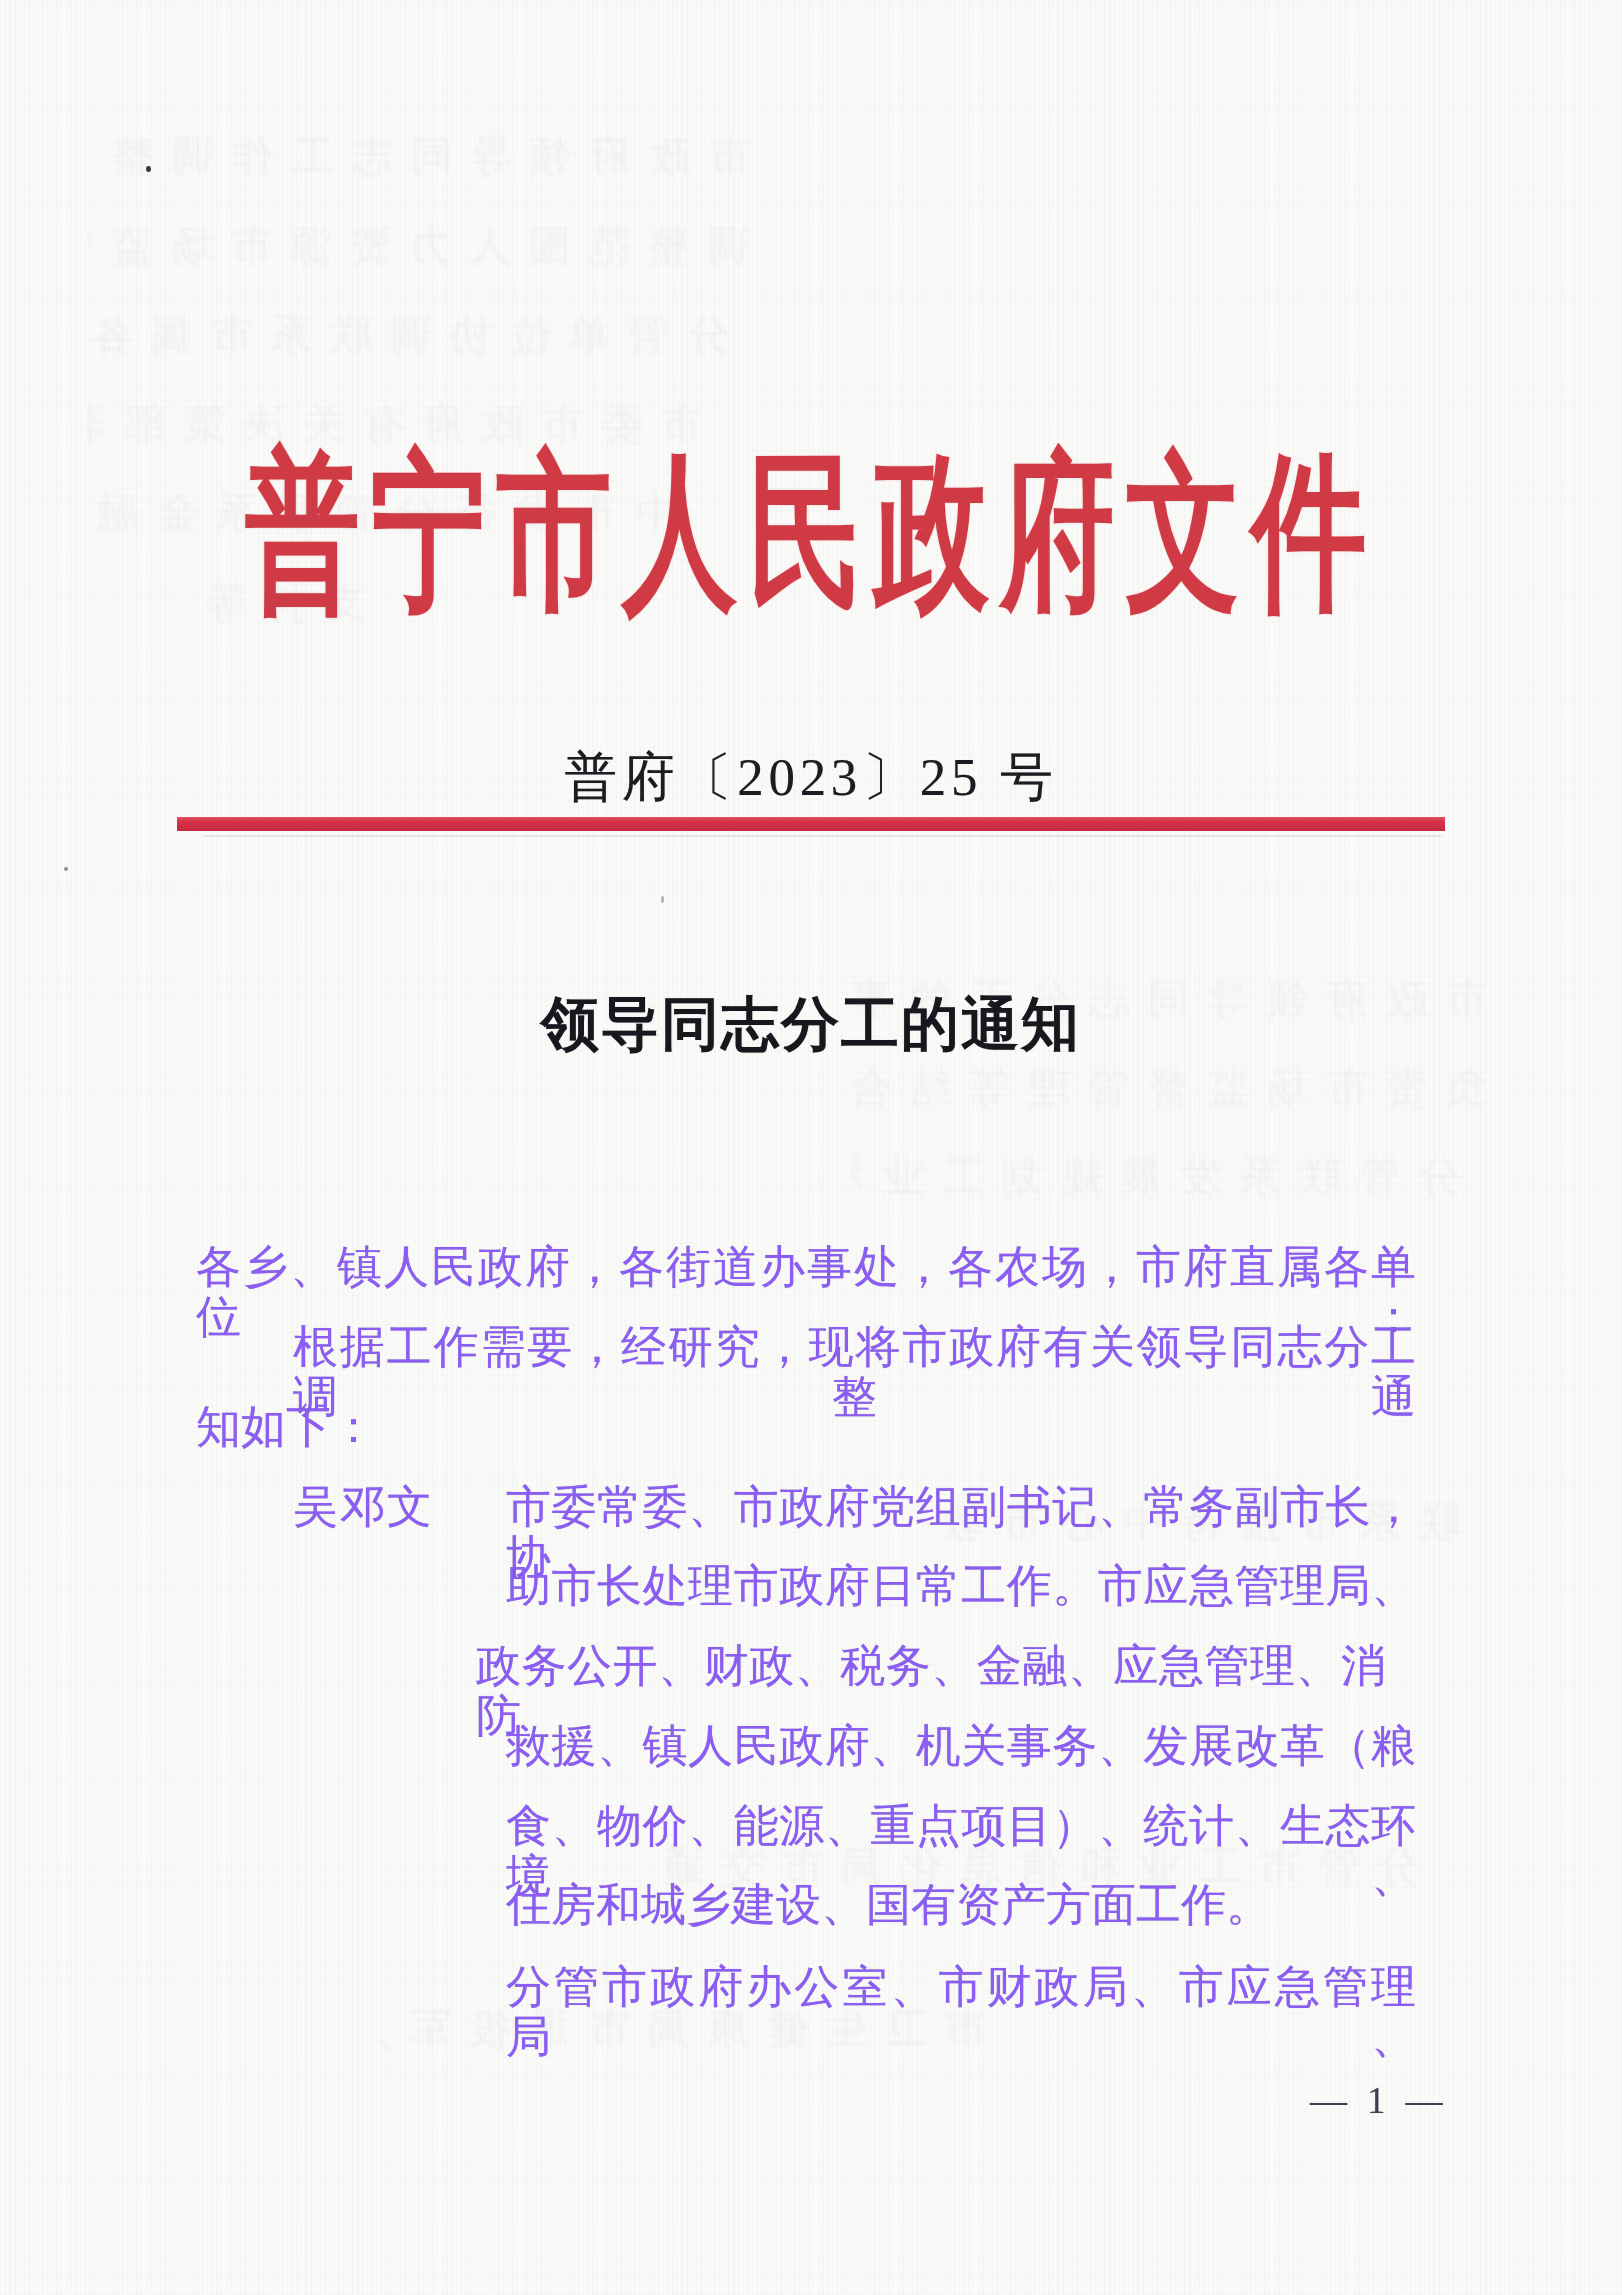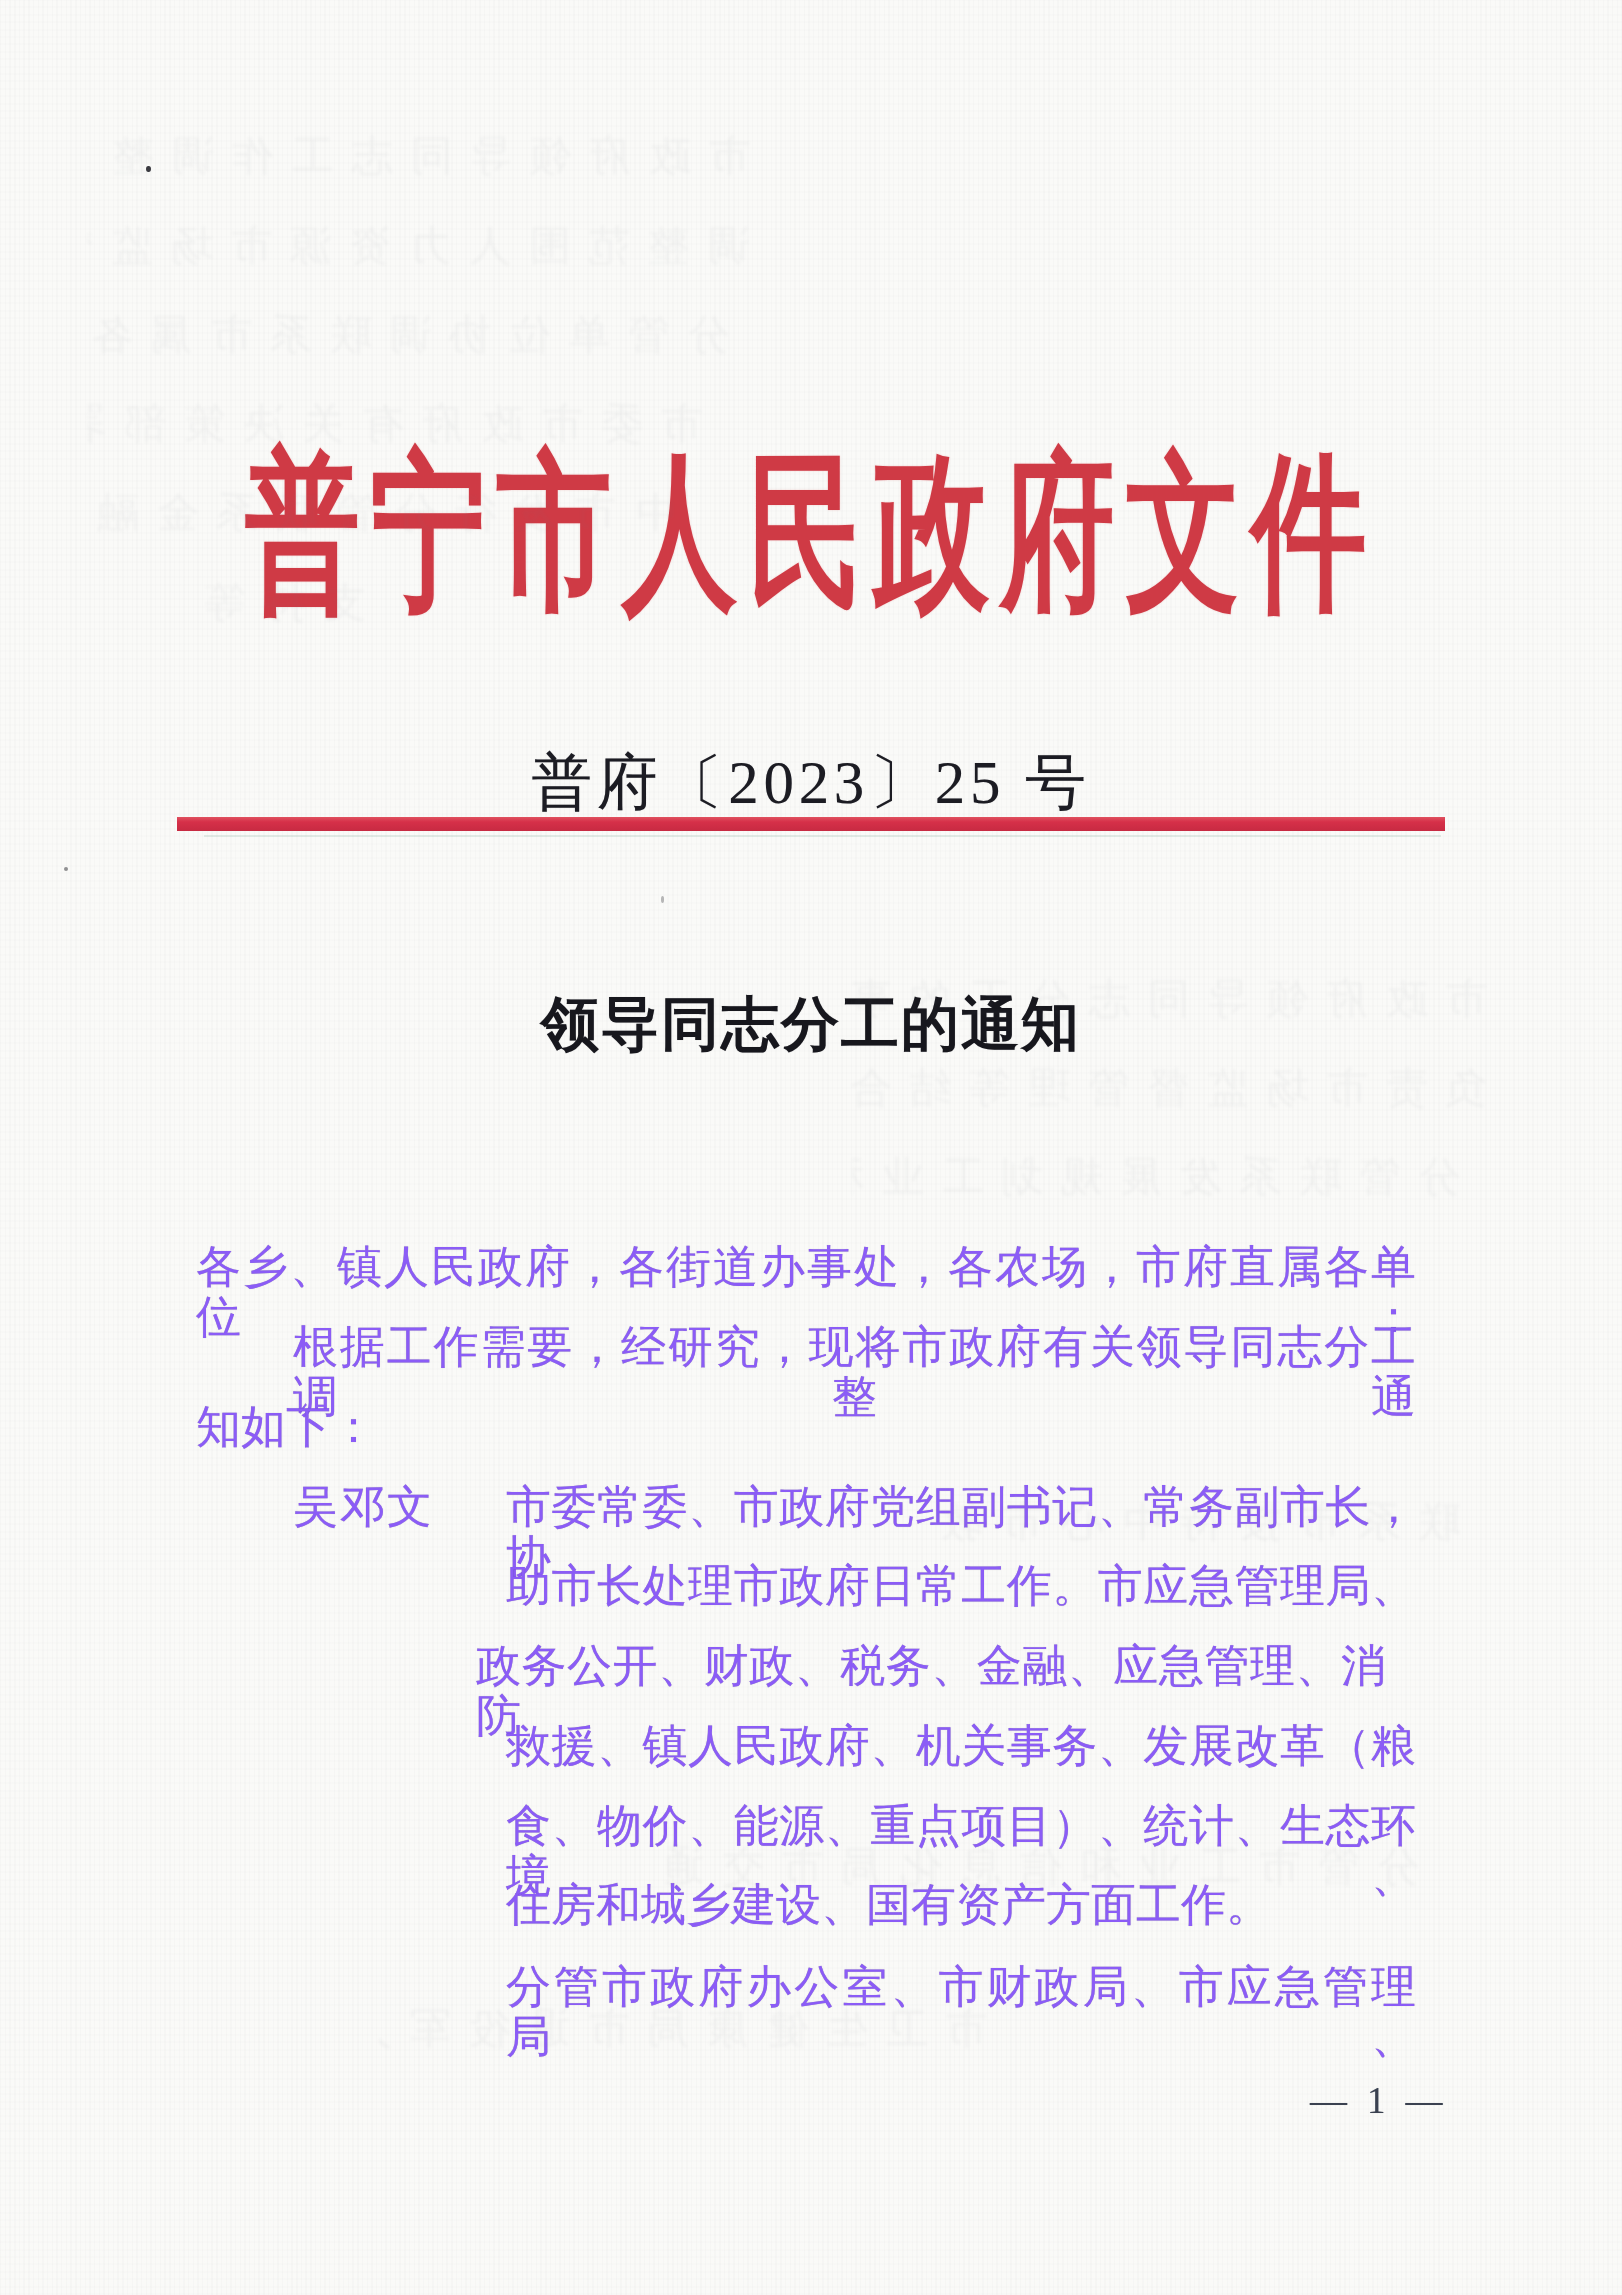--- a/index.html
+++ b/index.html
@@ -18,21 +18,21 @@
     text-align:center;line-height:115px;font-size:115px;
     font-weight:700;letter-spacing:10.8px;
     color:#cf3a45;
     transform:scaleY(1.48);
     text-shadow:0 0 1.4px rgba(207,58,69,0.30);
     font-family:"Liberation Serif","DejaVu Serif",serif;
     white-space:nowrap;
   }
   .doc-number{
     left:0;right:0;top:742px;text-align:center;
-    font-size:61px;letter-spacing:4.7px;color:#1c1c23;
+    font-size:53px;letter-spacing:4.7px;color:#1c1c23;
     text-shadow:0 0 0.7px rgba(30,30,40,0.35);
     white-space:nowrap;
   }
   .red-rule{
     left:177px;top:817px;width:1268px;height:13.5px;
     background:linear-gradient(180deg,#e0525f 0%,#d63049 35%,#c72a42 100%);
   }
   .red-rule::after{
     content:"";position:absolute;left:27px;right:4px;top:17.6px;height:2.7px;
     background:rgba(160,190,180,0.28);

